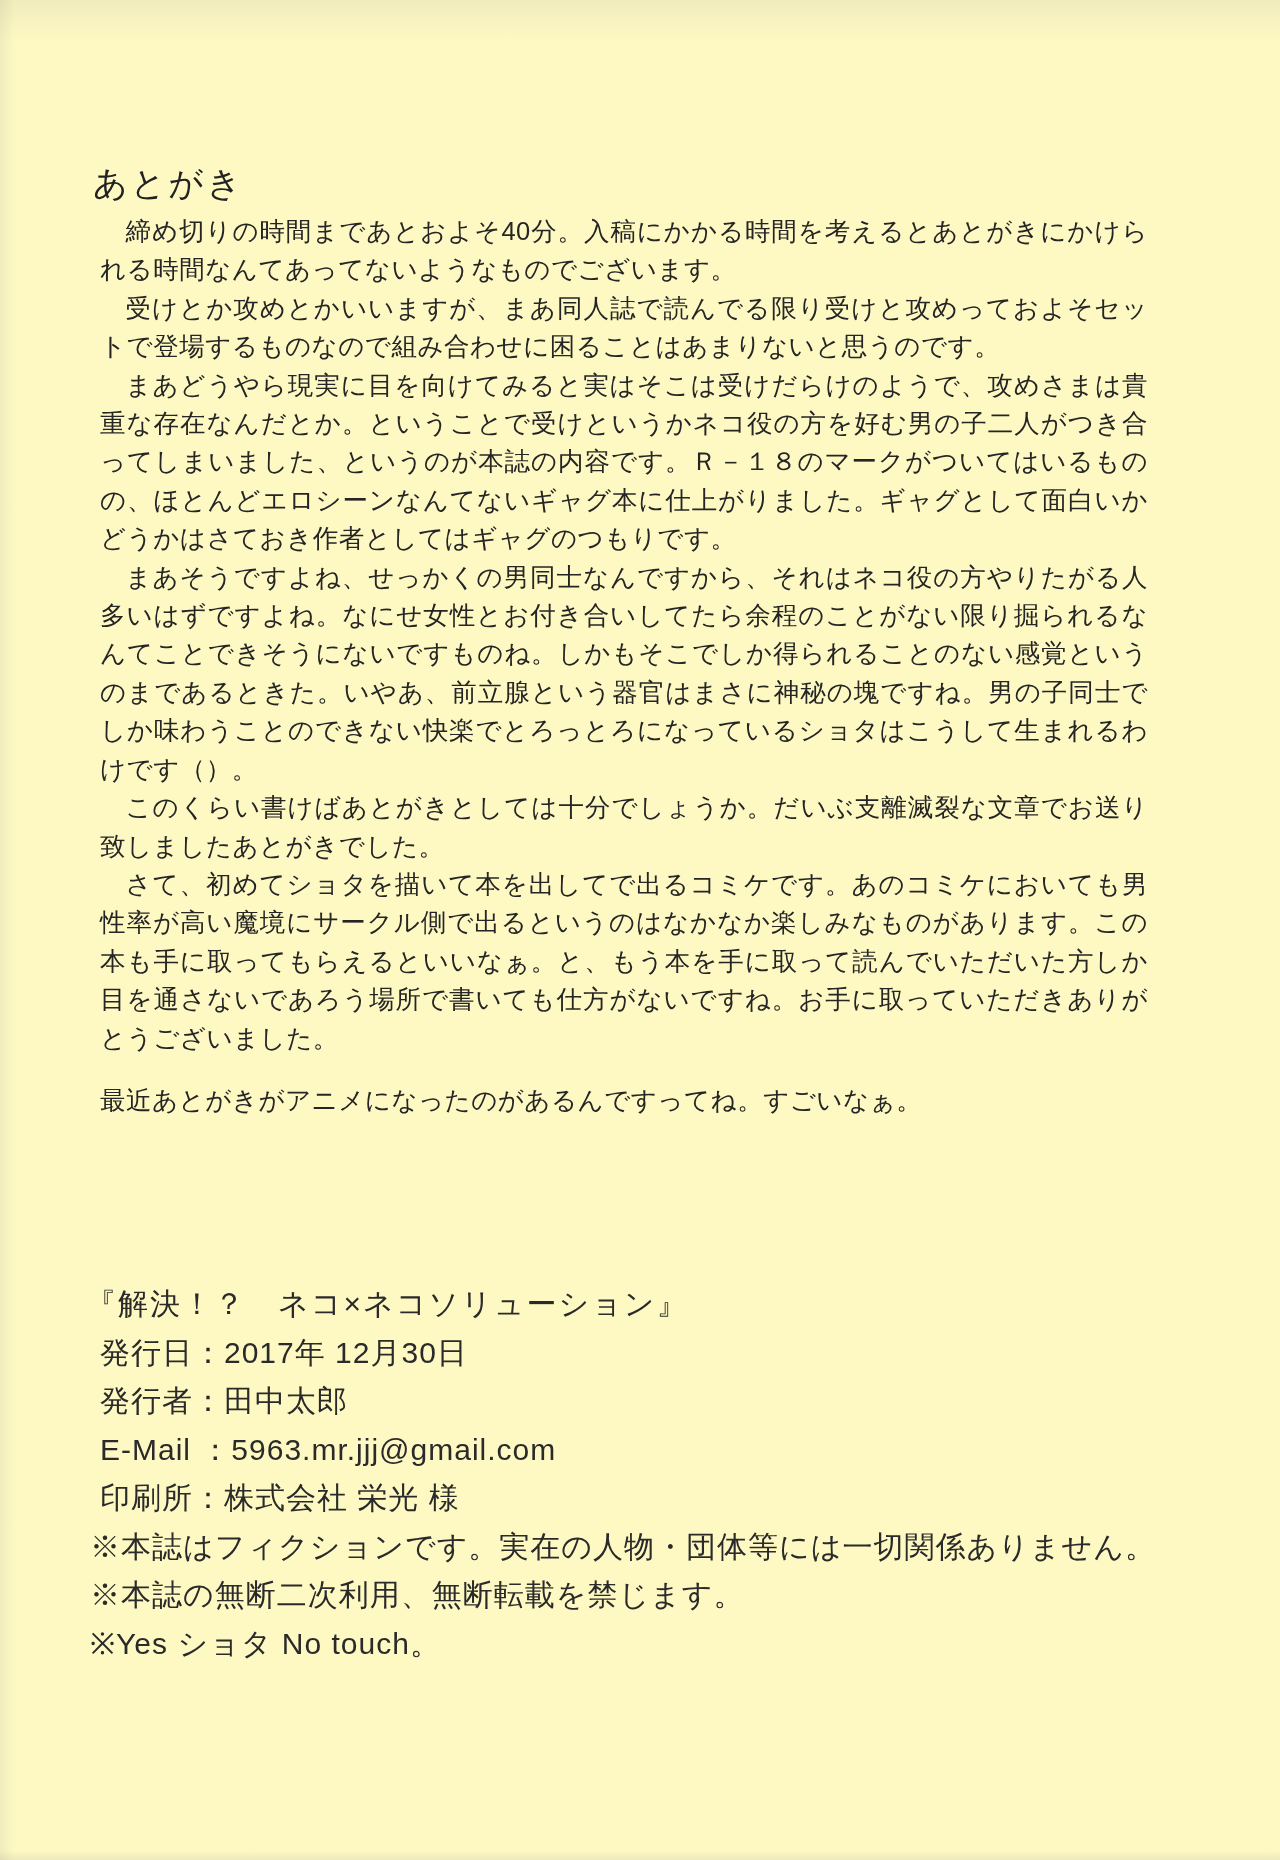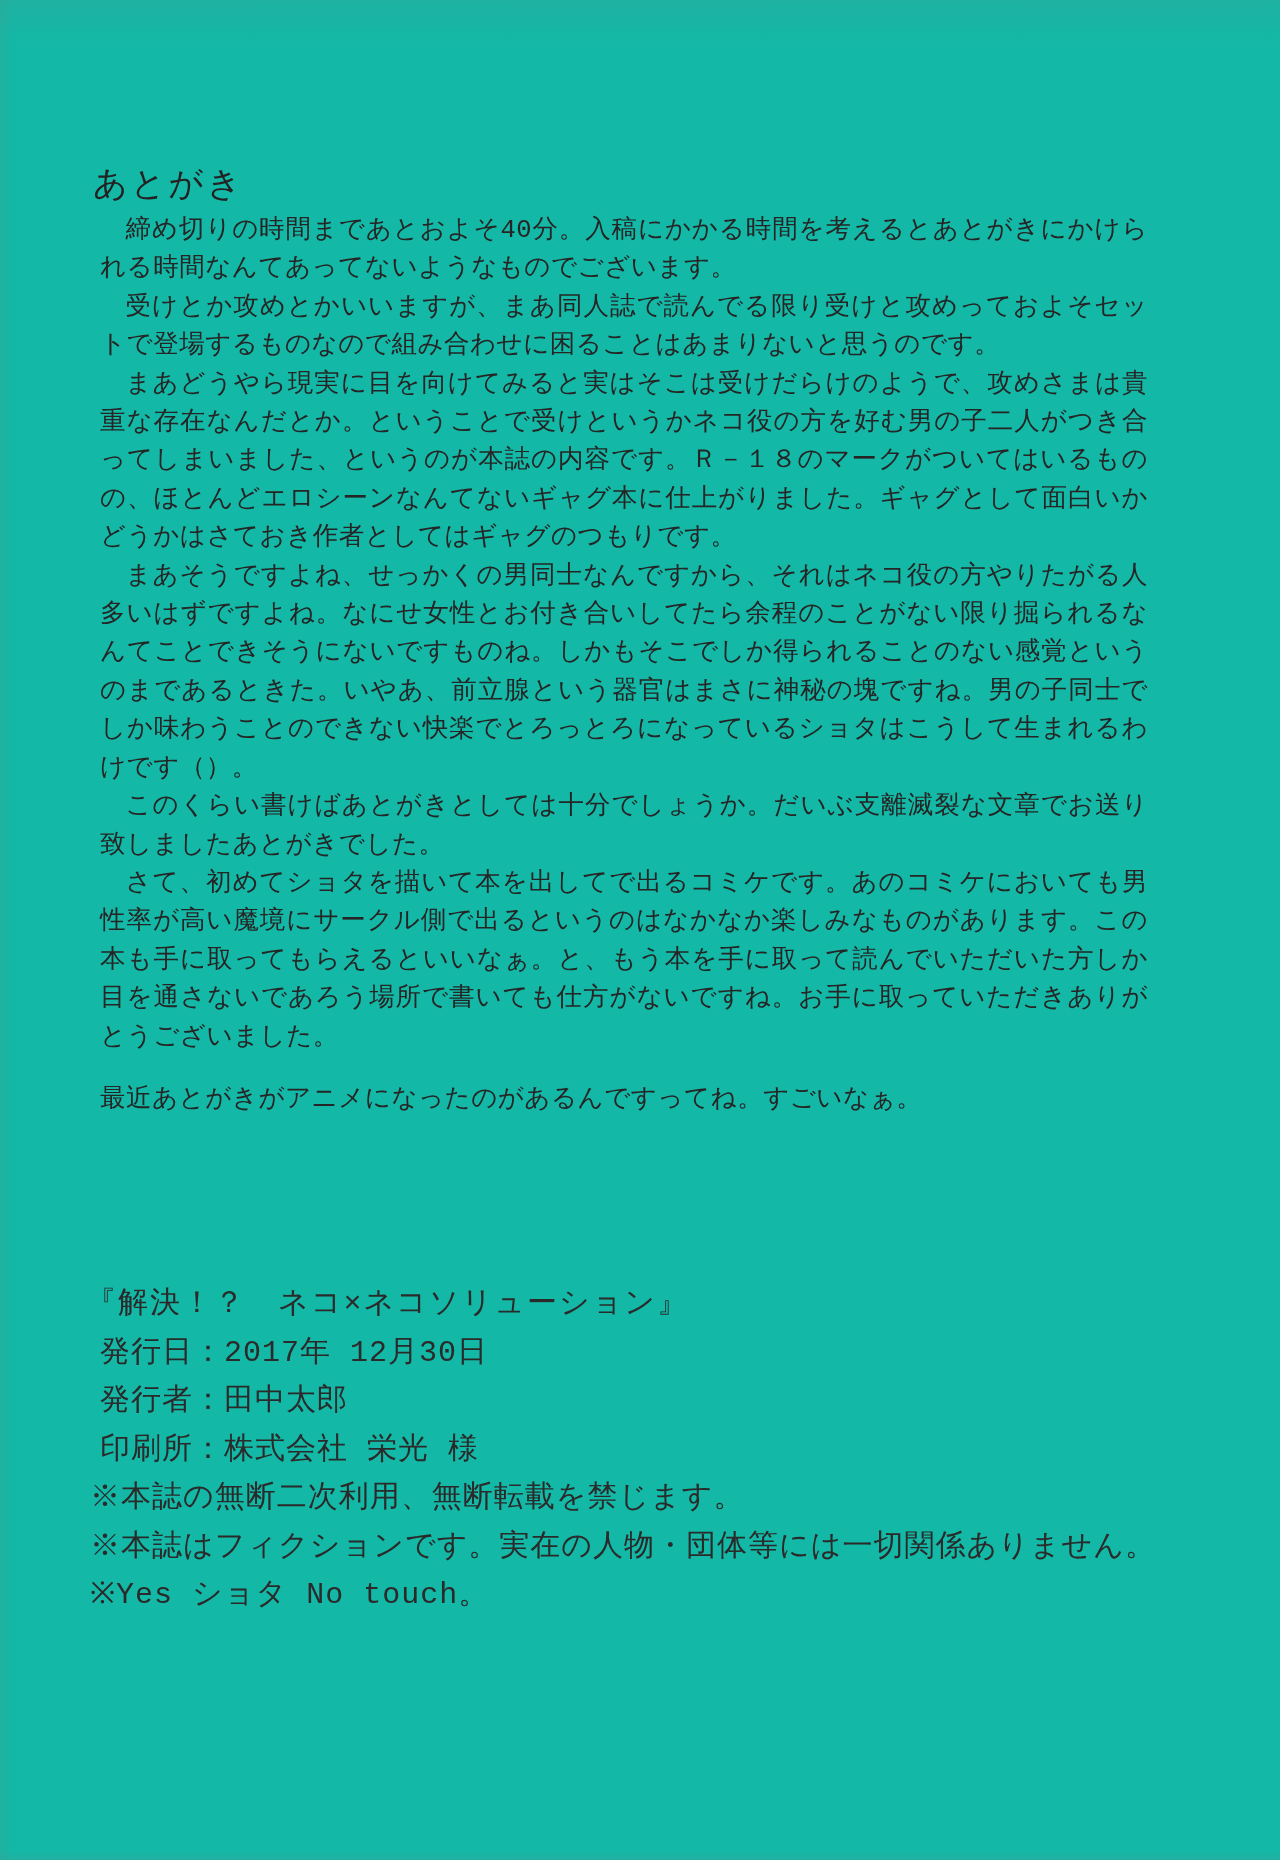--- a/index.html
+++ b/index.html
@@ -4,22 +4,22 @@
 <style>
   html, body {
     margin: 0;
     padding: 0;
     background: #ffffff;
   }
   .page {
     position: relative;
     width: 1280px;
     height: 1860px;
-    background: #14b8a6;
-    font-family: Liberation Mono, monospace;
+    background: #fef9c3;
+    font-family: Liberation Sans, sans-serif;
     color: #1e1e1e;
     overflow: hidden;
   }
   
   .scan-edge-top {
     position: absolute; top: 0; left: 0; width: 100%; height: 42px;
     background: linear-gradient(to bottom, rgba(120,120,120,0.10), rgba(120,120,120,0));
     pointer-events: none;
   }
   .scan-edge-left {
@@ -100,18 +100,19 @@
     <p>まあそうですよね、せっかくの男同士なんですから、それはネコ役の方やりたがる人多いはずですよね。なにせ女性とお付き合いしてたら余程のことがない限り掘られるなんてことできそうにないですものね。しかもそこでしか得られることのない感覚というのまであるときた。いやあ、前立腺という器官はまさに神秘の塊ですね。男の子同士でしか味わうことのできない快楽でとろっとろになっているショタはこうして生まれるわけです（）。</p>
     <p>このくらい書けばあとがきとしては十分でしょうか。だいぶ支離滅裂な文章でお送り致しましたあとがきでした。</p>
     <p>さて、初めてショタを描いて本を出してで出るコミケです。あのコミケにおいても男性率が高い魔境にサークル側で出るというのはなかなか楽しみなものがあります。この本も手に取ってもらえるといいなぁ。と、もう本を手に取って読んでいただいた方しか目を通さないであろう場所で書いても仕方がないですね。お手に取っていただきありがとうございました。</p>
     <p class="closing-note">最近あとがきがアニメになったのがあるんですってね。すごいなぁ。</p>
   </div>
 
   <div class="colophon">
     <div class="book-title">『解決！？　ネコ×ネコソリューション』</div>
     <div class="info-line">発行日：2017年 12月30日</div>
     <div class="info-line">発行者：田中太郎</div>
+    <div class="info-line">E-Mail ：5963.mr.jjj@gmail.com</div>
     <div class="info-line">印刷所：株式会社 栄光 様</div>
+    <div class="notice-line">※本誌はフィクションです。実在の人物・団体等には一切関係ありません。</div>
     <div class="notice-line">※本誌の無断二次利用、無断転載を禁じます。</div>
-    <div class="notice-line">※本誌はフィクションです。実在の人物・団体等には一切関係ありません。</div>
     <div class="notice-line">※Yes ショタ No touch。</div>
   </div>
 </div>
 
 </body></html>

